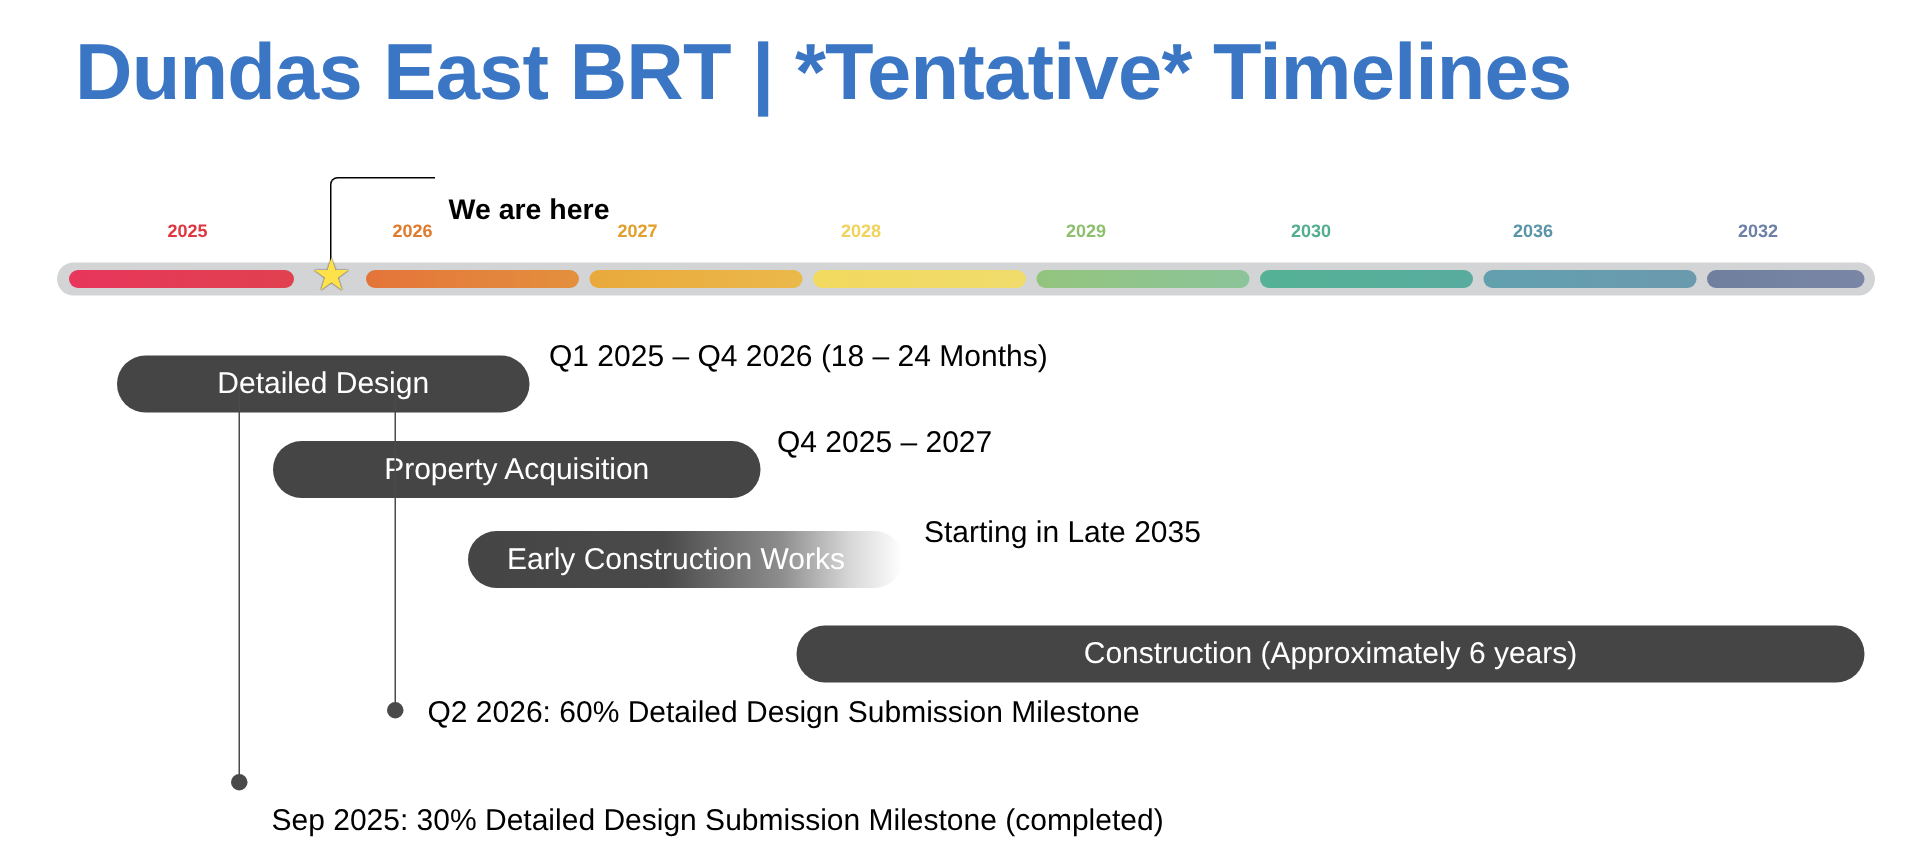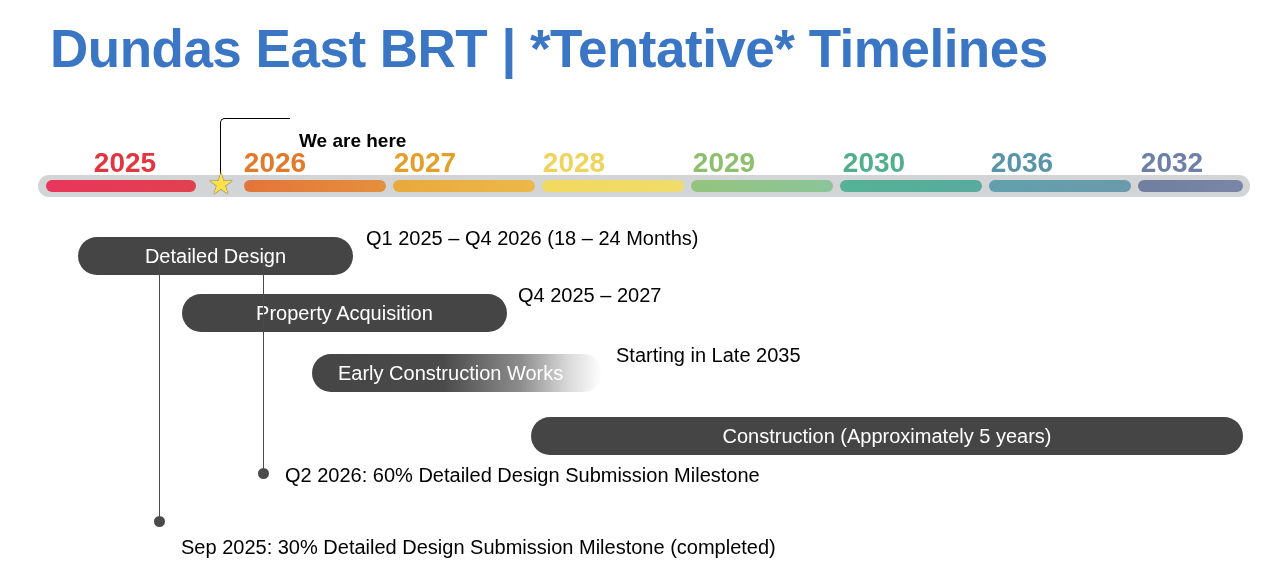--- a/index.html
+++ b/index.html
@@ -34,21 +34,21 @@
     letter-spacing: -0.5px;
     white-space: nowrap;
   }
 
   
   .year-label {
     position: absolute;
     top: 147px;
     width: 120px;
     text-align: center;
-    font-size: 28px;
+    font-size: 12px;
     font-weight: bold;
   }
 
   .timeline-track {
     position: absolute;
     left: 38px;
     top: 175px;
     width: 1212px;
     height: 22px;
     background: #d2d4d6;
@@ -184,21 +184,21 @@
     <span>Property Acquisition</span>
   </div>
   <div class="bar-note" style="left:518px; top:284px;text-align:right;">Q4 2025 – 2027</div>
 
   <div class="bar fade" style="left:312px; top:335px; width:290px; justify-content:flex-start; padding-left:26px;">
     <span>Early Construction Works</span>
   </div>
   <div class="bar-note" style="left:616px; top:344px;">Starting in Late 2035</div>
 
   <div class="bar" style="left:531px; top:398px; width:712px;">
-    <span>Construction (Approximately 5 years)</span>
+    <span>Construction (Approximately 6 years)</span>
   </div>
 
   <div class="leader" style="left:263px; top:256px; height:216px;"></div>
   <div class="dot" style="left:258px; top:468px;"></div>
   <div class="milestone-text" style="left:285px; top:464px;">Q2 2026: 60% Detailed Design Submission Milestone</div>
 
   <div class="leader" style="left:159px; top:256px; height:265px;"></div>
   <div class="dot" style="left:154px; top:516px;"></div>
   <div class="milestone-text" style="left:181px; top:512px;margin-top:24px;">Sep 2025: 30% Detailed Design Submission Milestone (completed)</div>
 

